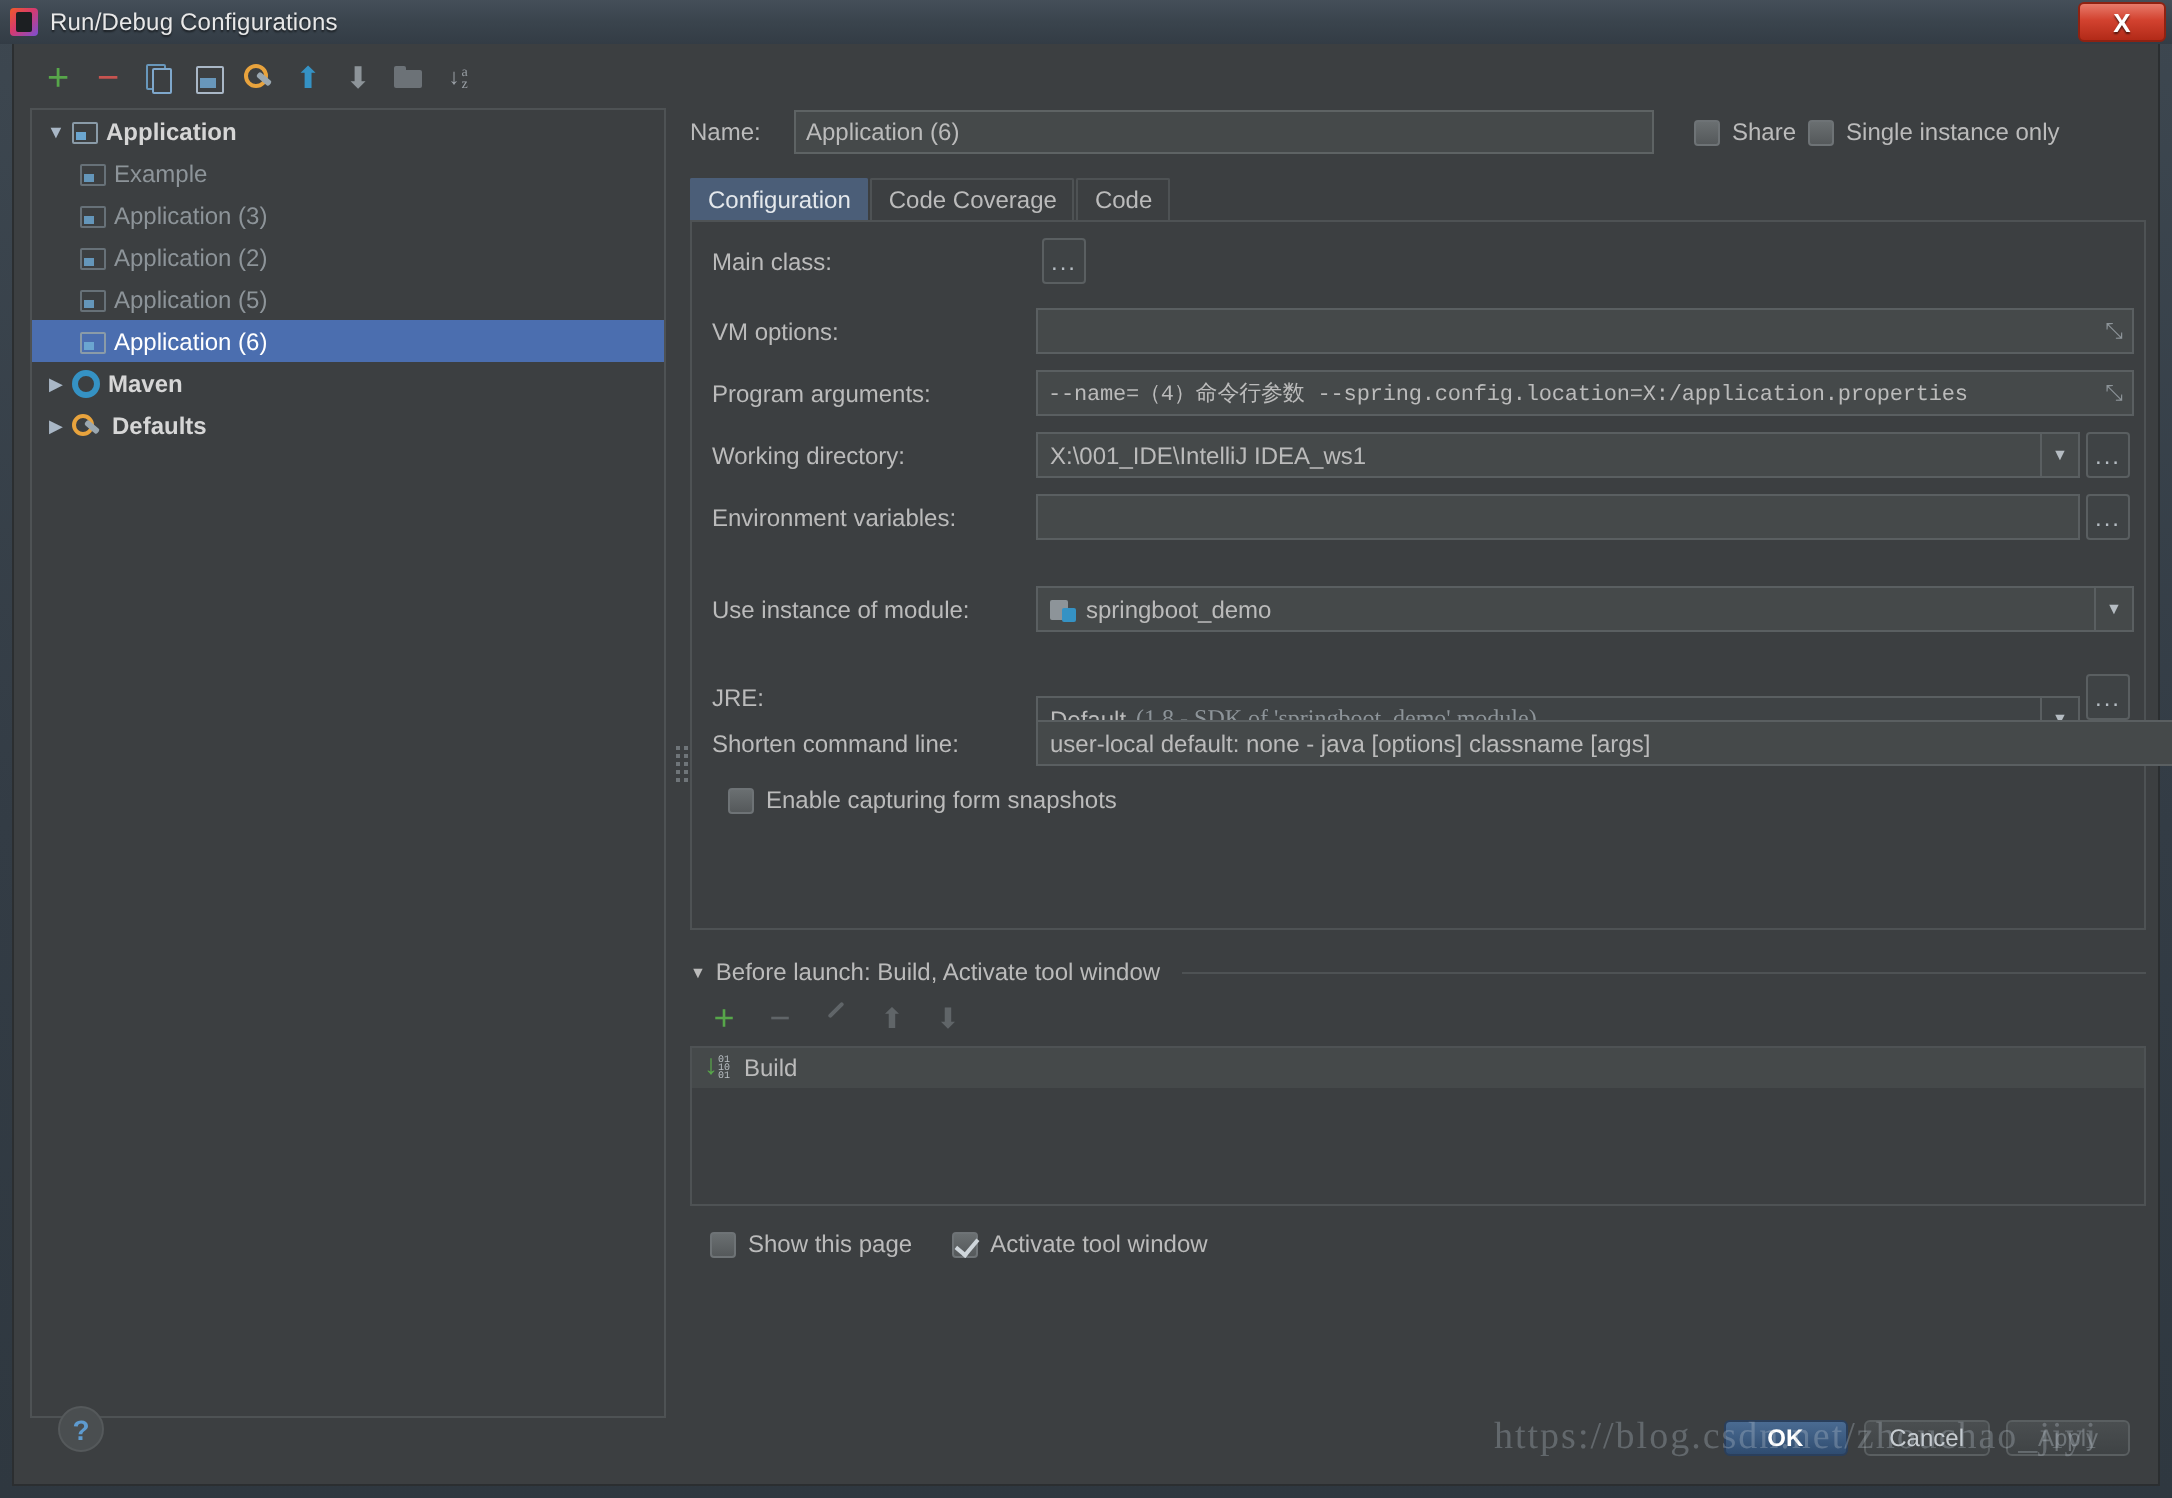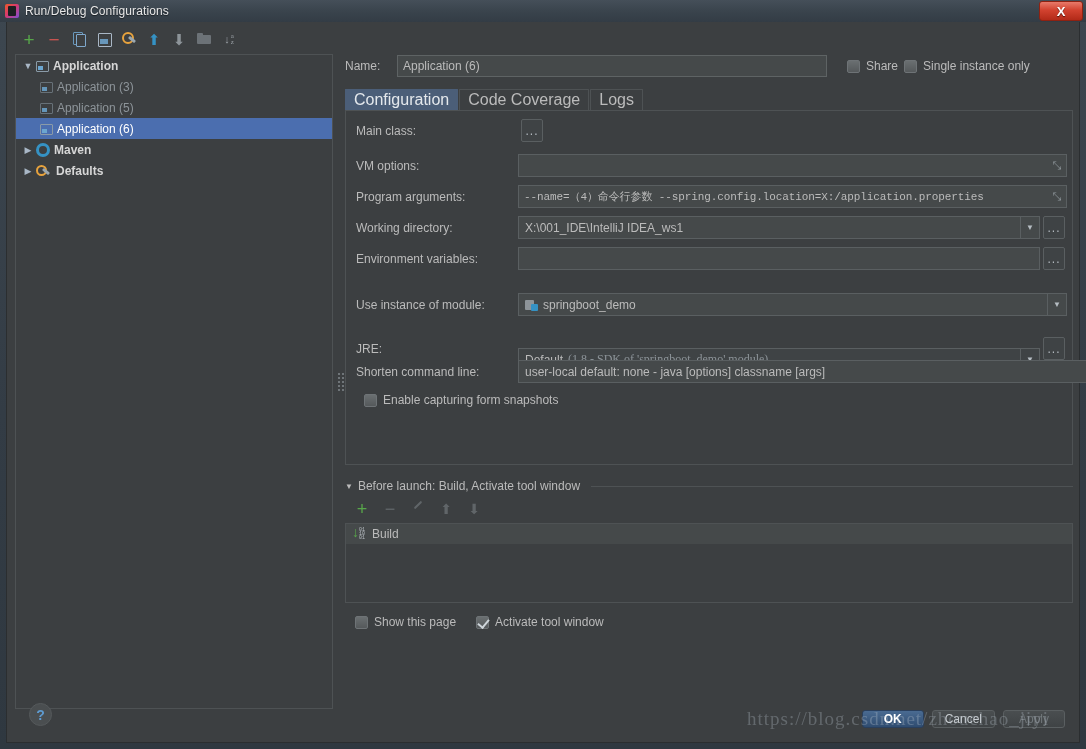--- a/index.html
+++ b/index.html
@@ -190,21 +190,21 @@
     content: ""; position: absolute; left: 3px; top: 0px;
     width: 5px; height: 9px; border: solid #cfd6db;
     border-width: 0 2px 2px 0; transform: rotate(40deg);
   }
   .cbx-label { font-size: 12px; color: #bbbbbb; white-space: nowrap; }
 
   
   #tabs { display: flex; align-items: flex-end; height: 22px; margin-top: 8px; }
   .tab {
     height: 21px; padding: 0 8px; display: flex; align-items: center;
-    font-size: 16px; color: #bbbbbb; cursor: pointer;
+    font-size: 12px; color: #bbbbbb; cursor: pointer;
     border: 1px solid #4e5254; border-bottom: none;
     background: #3c3f41; margin-right: 1px;
     border-radius: 1px 1px 0 0;
   }
   .tab.active { background: #4b5e78; color: #e4e8ec; border-color: #4b5e78; }
 
   
   #config-panel {
     position: relative; width: 728px; height: 355px;
     border: 1px solid #4e5254; background: #3c3f41;
@@ -362,21 +362,31 @@
 
       <div id="tree">
           <div class="tree-row">
             <span class="twisty">▼</span>
             <span class="node-icon icon-run"></span>
             <span class="tree-label bold">Application</span>
           </div>
           <div class="tree-row">
             <span class="tree-indent"></span>
             <span class="node-icon icon-run dim"></span>
+            <span class="tree-label muted">Example</span>
+          </div>
+          <div class="tree-row">
+            <span class="tree-indent"></span>
+            <span class="node-icon icon-run dim"></span>
             <span class="tree-label muted">Application (3)</span>
+          </div>
+          <div class="tree-row">
+            <span class="tree-indent"></span>
+            <span class="node-icon icon-run dim"></span>
+            <span class="tree-label muted">Application (2)</span>
           </div>
           <div class="tree-row">
             <span class="tree-indent"></span>
             <span class="node-icon icon-run dim"></span>
             <span class="tree-label muted">Application (5)</span>
           </div>
           <div class="tree-row selected">
             <span class="tree-indent"></span>
             <span class="node-icon icon-run"></span>
             <span class="tree-label">Application (6)</span>
@@ -430,21 +440,21 @@
           <div class="cbx-wrap">
             <div class="cbx"></div>
             <div class="cbx-label">Single instance only</div>
           </div>
         </div>
       </div>
 
       <div id="tabs">
           <div class="tab active">Configuration</div>
           <div class="tab">Code Coverage</div>
-          <div class="tab">Logs</div>
+          <div class="tab">Code</div>
         </div>
 
       <div id="config-panel">
 
         <div class="form-row" style="top:8px;">
           <div class="lbl">Main class:</div>
           <div class="btn-ellipsis">...</div>
         </div>
 
         <div class="form-row" style="top:43px;">

